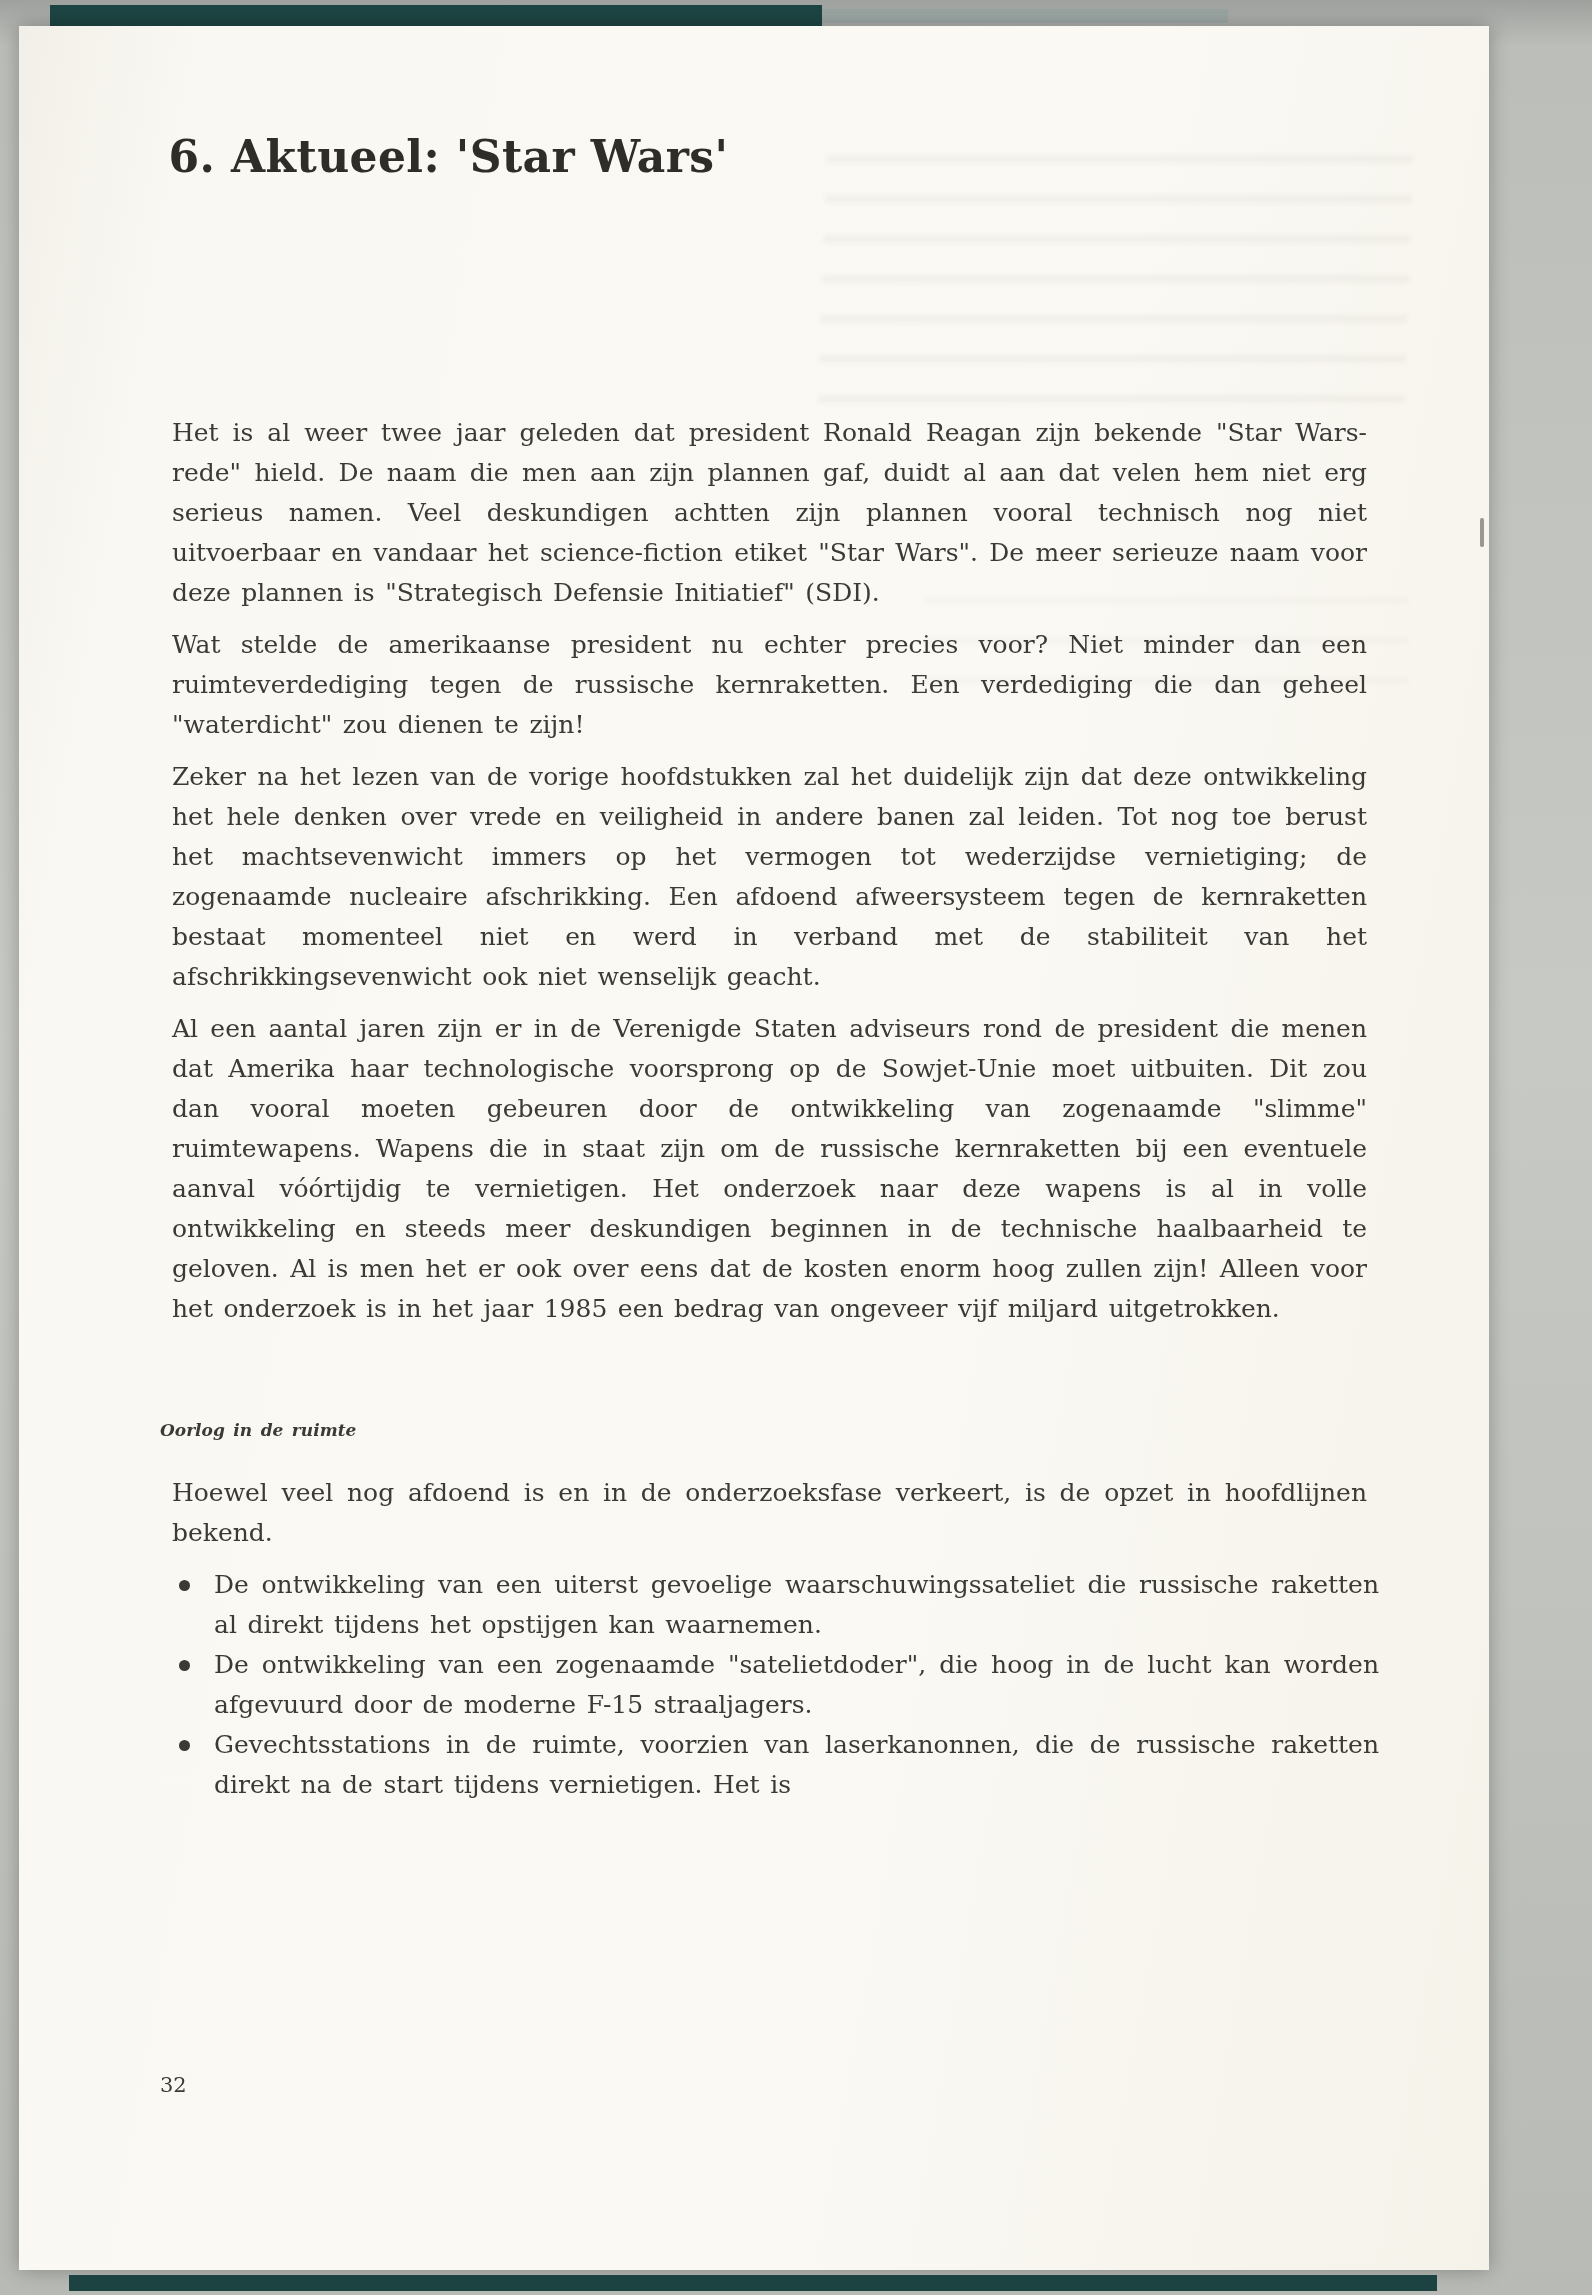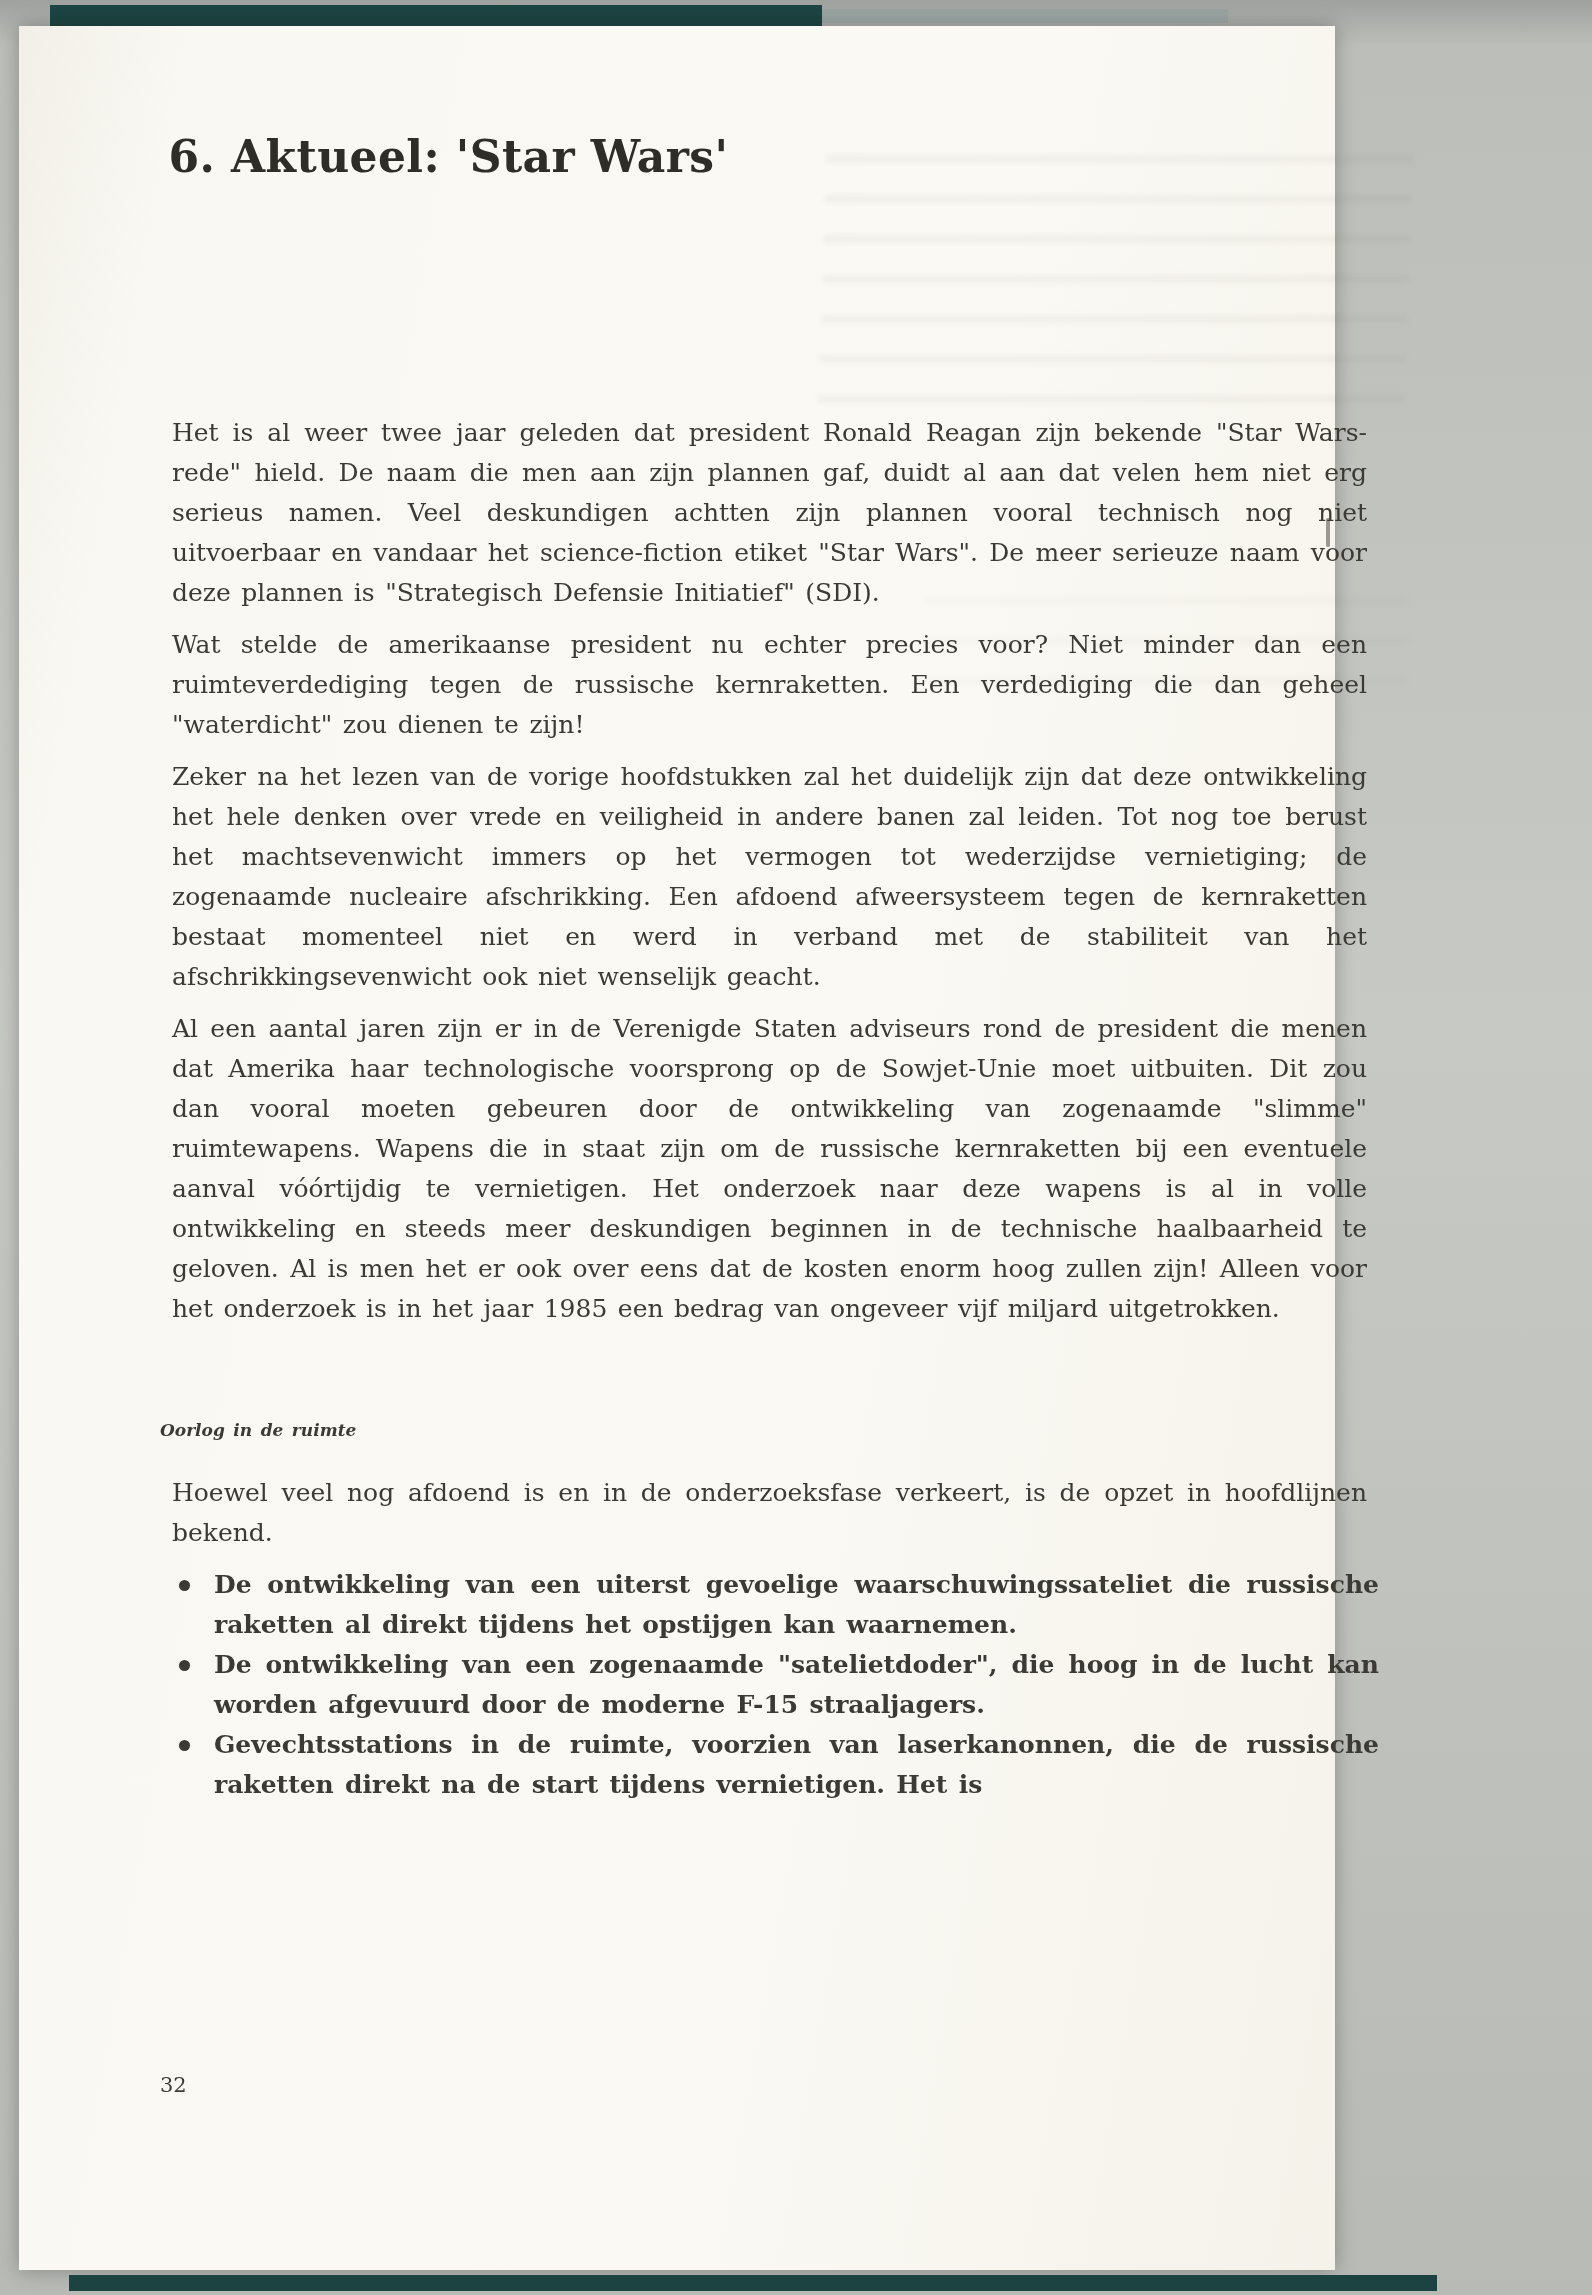--- a/index.html
+++ b/index.html
@@ -33,21 +33,21 @@
     position: absolute;
     left: 69px; bottom: 4.3px;
     width: 1368px; height: 15.5px;
     background: #1c4341;
   }
 
   
   .page {
     position: absolute;
     left: 19px; top: 26px;
-    width: 1316px; height: 2244px;
+    width: 1470px; height: 2244px;
     background: linear-gradient(100deg, #f1efe8 0%, #faf8f2 10%, #fbf9f4 60%, #f5f2ea 100%);
     box-shadow: 0 0 19px rgba(0,0,0,0.28);
   }
 
   
   .bleed-through {
     position: absolute;
     left: 803px; top: 112px;
     width: 587px; height: 285px;
     background: repeating-linear-gradient(180deg,
@@ -105,21 +105,21 @@
   .section-heading {
     margin: 81px 0 23px 0;
     font-size: 17px;
     font-style: italic;
     line-height: 40px;
     color: #3c3a35;
   }
 
   .intro { margin: 0; }
 
-  .bullet-list { margin: 0; font-weight: bold; }
+  .bullet-list { margin: 0; }
   .bullet-item {
     position: relative;
     padding-left: 54px;
     text-align: justify;
   }
   .bullet-marker {
     position: absolute;
     left: 19px; top: 14.7px;
     width: 11.2px; height: 11.2px;
     border-radius: 50%;

